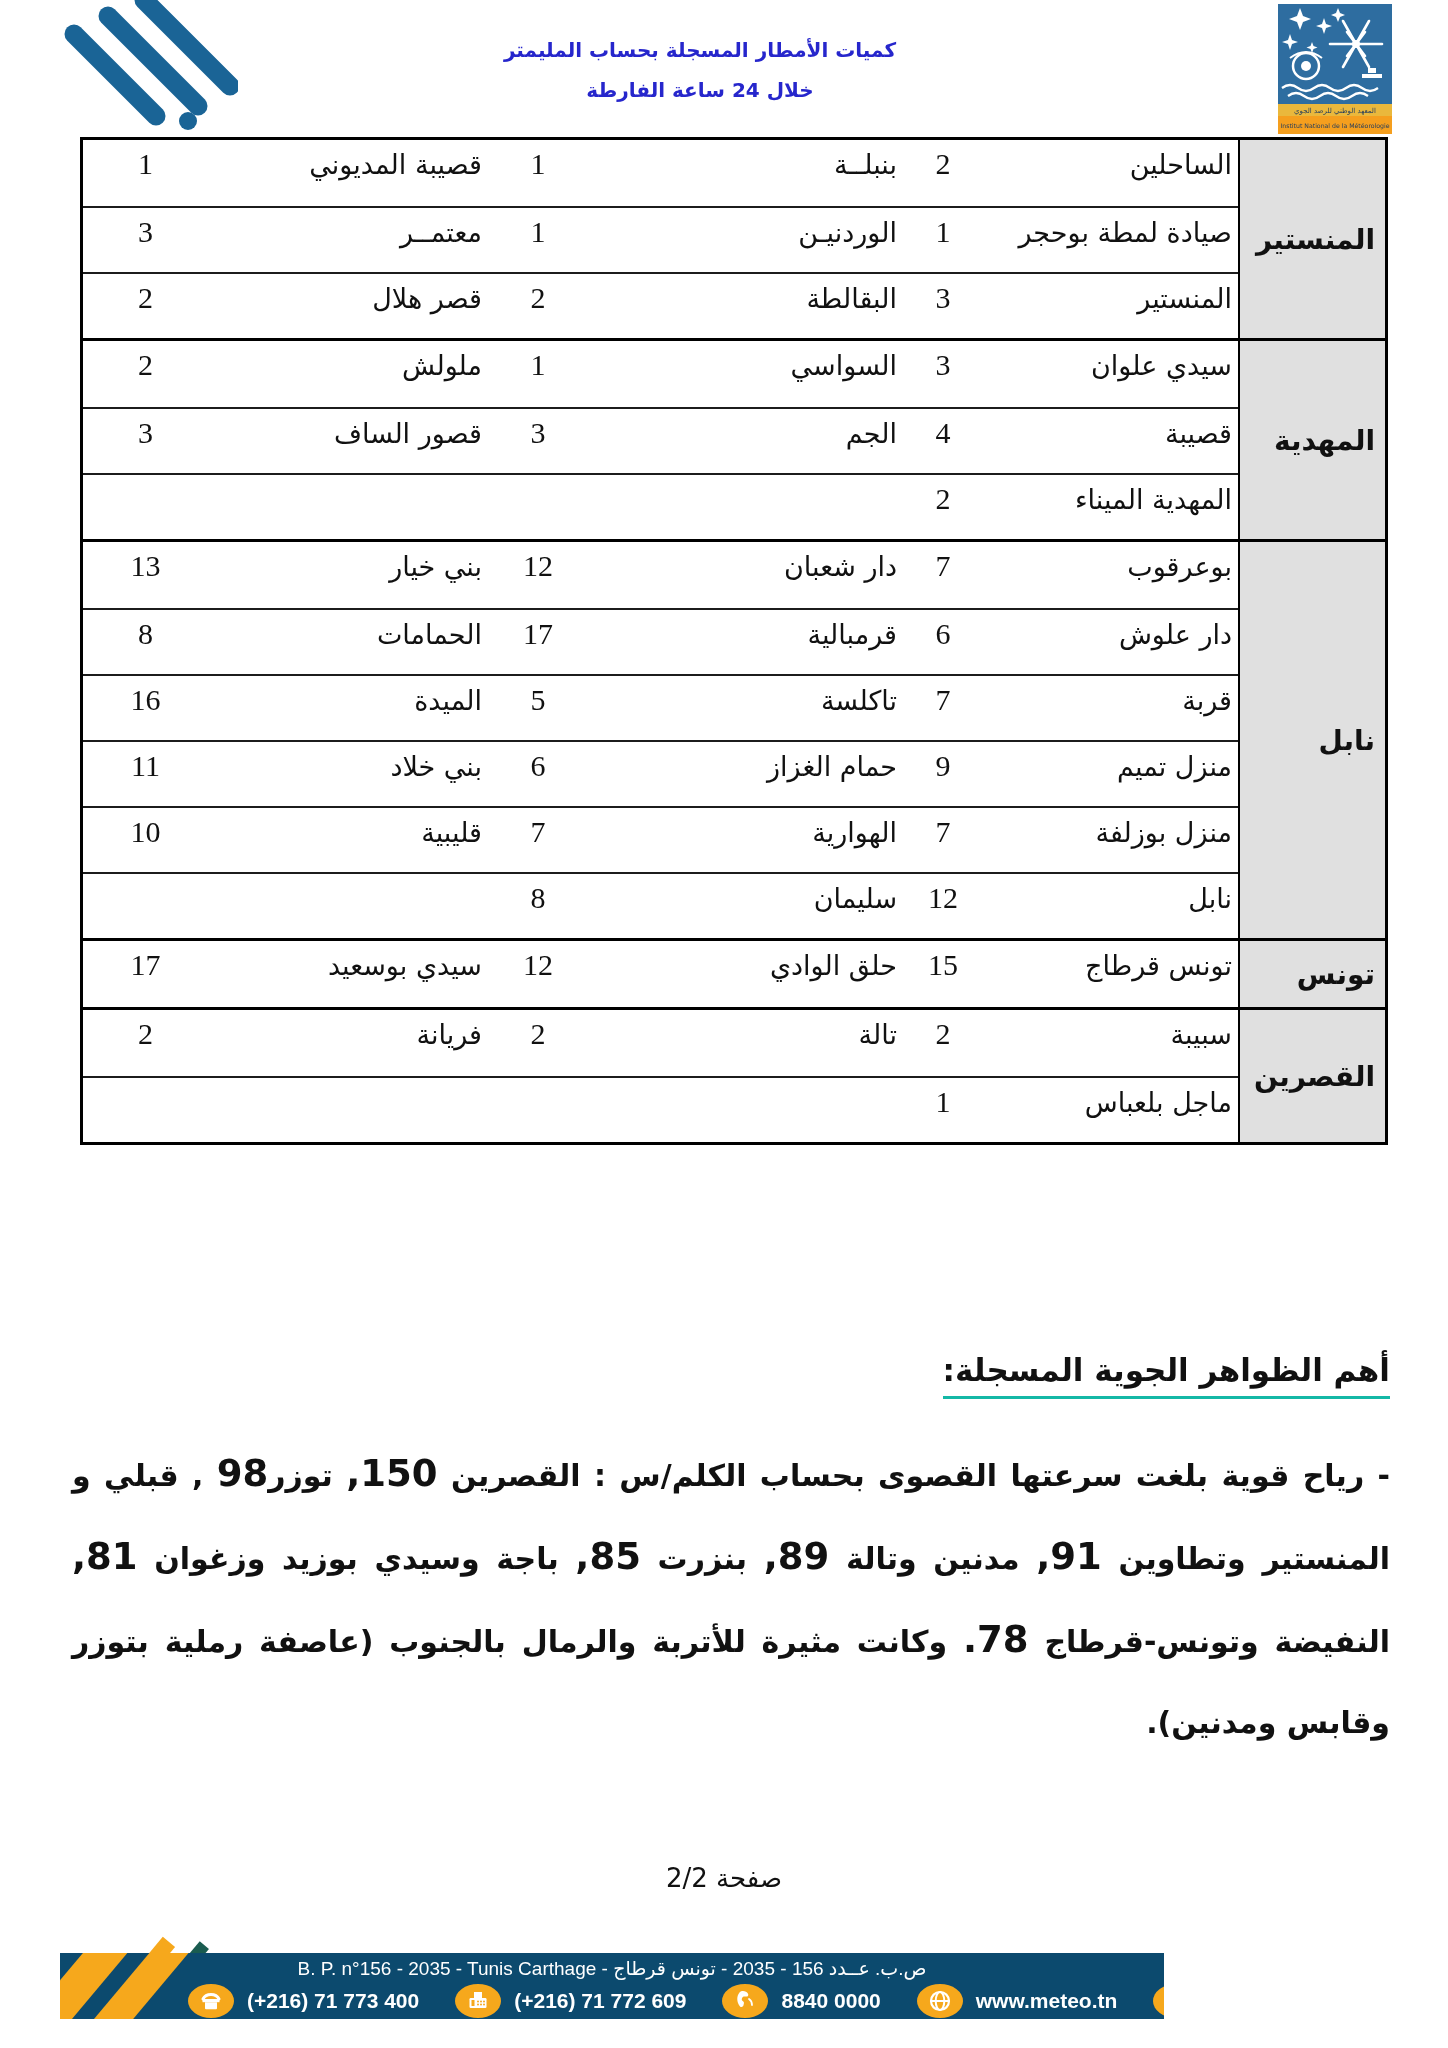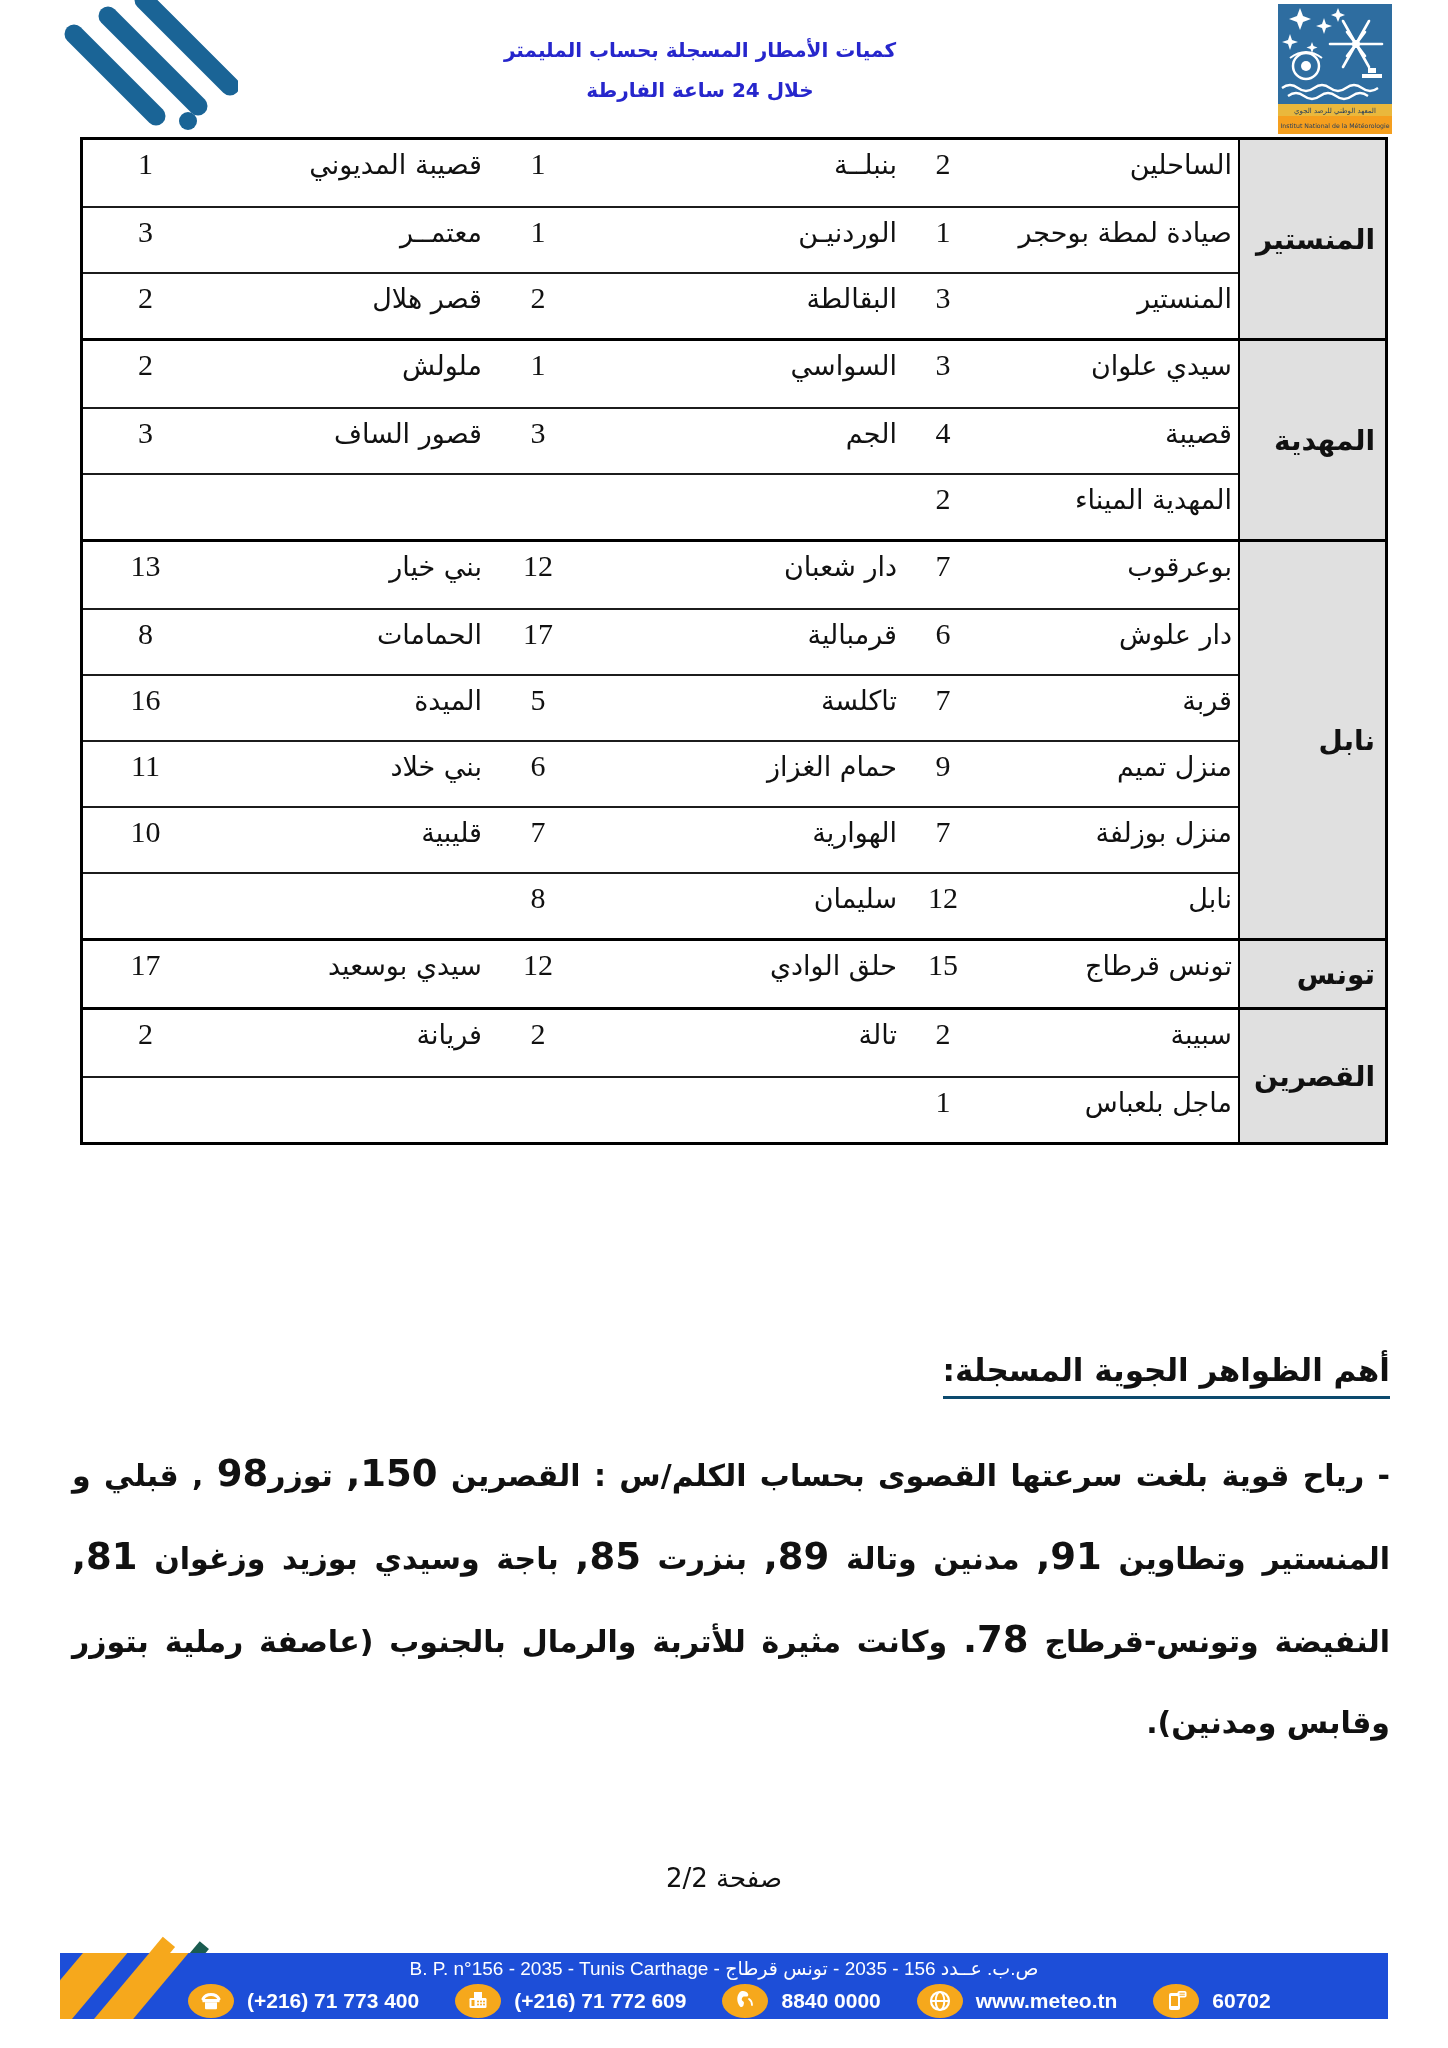--- a/index.html
+++ b/index.html
@@ -24,32 +24,32 @@
   .row{height:66px;box-sizing:border-box;display:grid;
        grid-template-columns:255px 80px 315px 100px 280px 1fr;}
   .rows .row + .row{border-top:2px solid #1c1c1c;}
   .station{font-size:27px;padding:9px 6px 0 0;white-space:nowrap;overflow:hidden;}
   .value{font-family:"Liberation Serif","DejaVu Serif",serif;font-size:30px;
          text-align:center;padding-top:7px;}
 
   
   .phenomena{position:absolute;left:72px;top:1352px;width:1318px;direction:rtl;text-align:right;}
   .ph-head{display:inline-block;font-weight:bold;font-size:31px;
-           border-bottom:3px solid #0c4a6e;padding-bottom:8px;}
+           border-bottom:3px solid #14b8a6;padding-bottom:8px;}
   .ph-par{margin:34px 0 0 0;font-weight:bold;font-size:30px;line-height:81px;
           text-align:justify;}
   .ph-par .num{font-size:37px;font-family:"DejaVu Sans",sans-serif;}
 
   
   .page-label{position:absolute;left:0;top:1863px;width:100%;text-align:center;
               font-size:26px;direction:rtl;}
 
   
-  .footer-bar{position:absolute;left:60px;top:1953px;width:1328px;height:66px;
-              background:#1d4ed8;overflow:hidden;}
+  .footer-bar{position:absolute;left:60px;top:1953px;width:1104px;height:66px;
+              background:#0c4a6e;overflow:hidden;}
   .stripe{position:absolute;background:#f6a81c;}
   .s1{left:-18px;top:-40px;width:34px;height:190px;transform:rotate(40deg);}
   .s2{left:52px;top:-50px;width:30px;height:200px;transform:rotate(40deg);}
   .tip-y{position:absolute;left:150px;top:1938px;width:16px;height:34px;
          background:#f6a81c;transform:rotate(40deg);}
   .tip-g{position:absolute;left:190px;top:1942px;width:12px;height:26px;
          background:#1a5c50;transform:rotate(40deg);}
   .addr{position:absolute;left:0;top:4px;width:100%;text-align:center;direction:rtl;
         color:#fff;font-size:19px;font-family:"Liberation Sans","DejaVu Sans",sans-serif;}
   .contacts{position:absolute;left:128px;top:31px;display:flex;gap:36px;align-items:center;}

